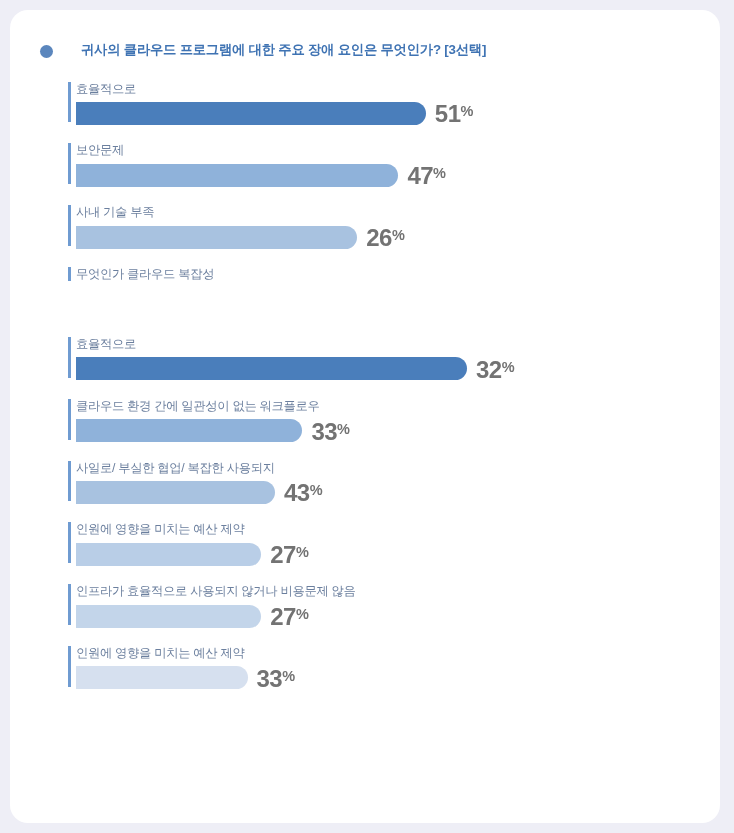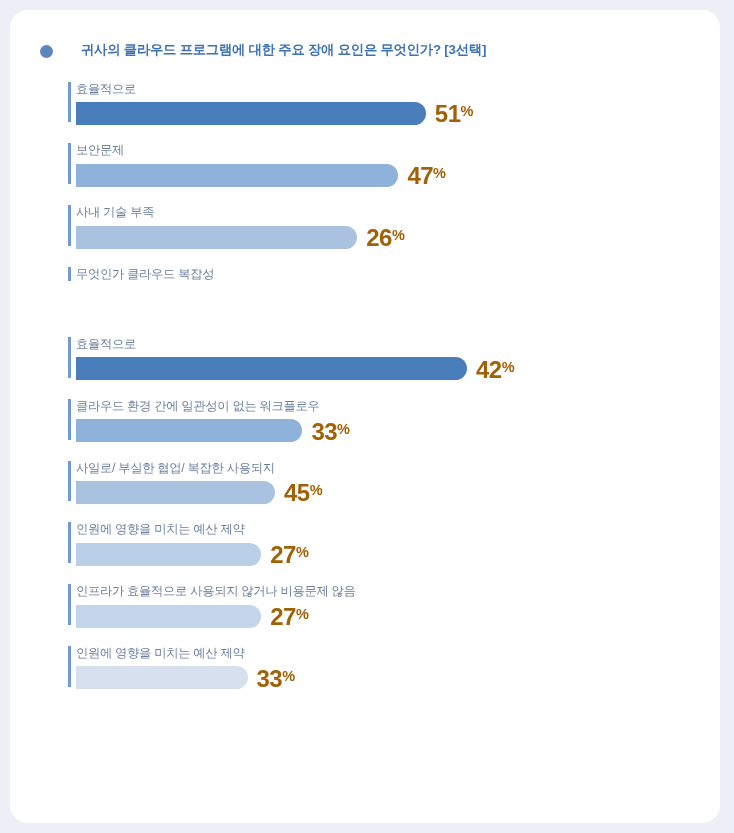--- a/index.html
+++ b/index.html
@@ -104,21 +104,21 @@
   .bar {
     height: 23px;
     border-radius: 0 11.5px 11.5px 0;
     flex: 0 0 auto;
   }
 
   .bar-value {
     margin-left: 9px;
     font-size: 24px;
     font-weight: bold;
-    color: #a16207;
+    color: #737373;
     line-height: 1;
     letter-spacing: -0.5px;
     white-space: nowrap;
     position: relative;
     top: 1px;
   }
   .bar-value .pct {
     font-size: 14.5px;
     font-weight: bold;
     vertical-align: 6px;
@@ -181,41 +181,41 @@
 
     <section class="question-block block-2">
 
       <div class="bar-list">
 
         <div class="bar-row">
           <div class="bar-label">효율적으로</div>
           <div class="bar-line">
             <div class="bar" style="width: 391.02px; background: rgb(74, 126, 187);"></div>
             <div class="bar-value">
-              <span>42</span><span class="pct">%</span>
+              <span>32</span><span class="pct">%</span>
             </div>
           </div>
         </div>
 
         <div class="bar-row">
           <div class="bar-label">클라우드 환경 간에 일관성이 없는 워크플로우</div>
           <div class="bar-line">
             <div class="bar" style="width: 226.38px; background: rgb(143, 178, 218);"></div>
             <div class="bar-value">
               <span>33</span><span class="pct">%</span>
             </div>
           </div>
         </div>
 
         <div class="bar-row">
           <div class="bar-label">사일로/ 부실한 협업/ 복잡한 사용되지</div>
           <div class="bar-line">
             <div class="bar" style="width: 198.94px; background: rgb(168, 194, 224);"></div>
             <div class="bar-value">
-              <span>45</span><span class="pct">%</span>
+              <span>43</span><span class="pct">%</span>
             </div>
           </div>
         </div>
 
         <div class="bar-row">
           <div class="bar-label">인원에 영향을 미치는 예산 제약</div>
           <div class="bar-line">
             <div class="bar" style="width: 185.22px; background: rgb(185, 206, 231);"></div>
             <div class="bar-value">
               <span>27</span><span class="pct">%</span>

